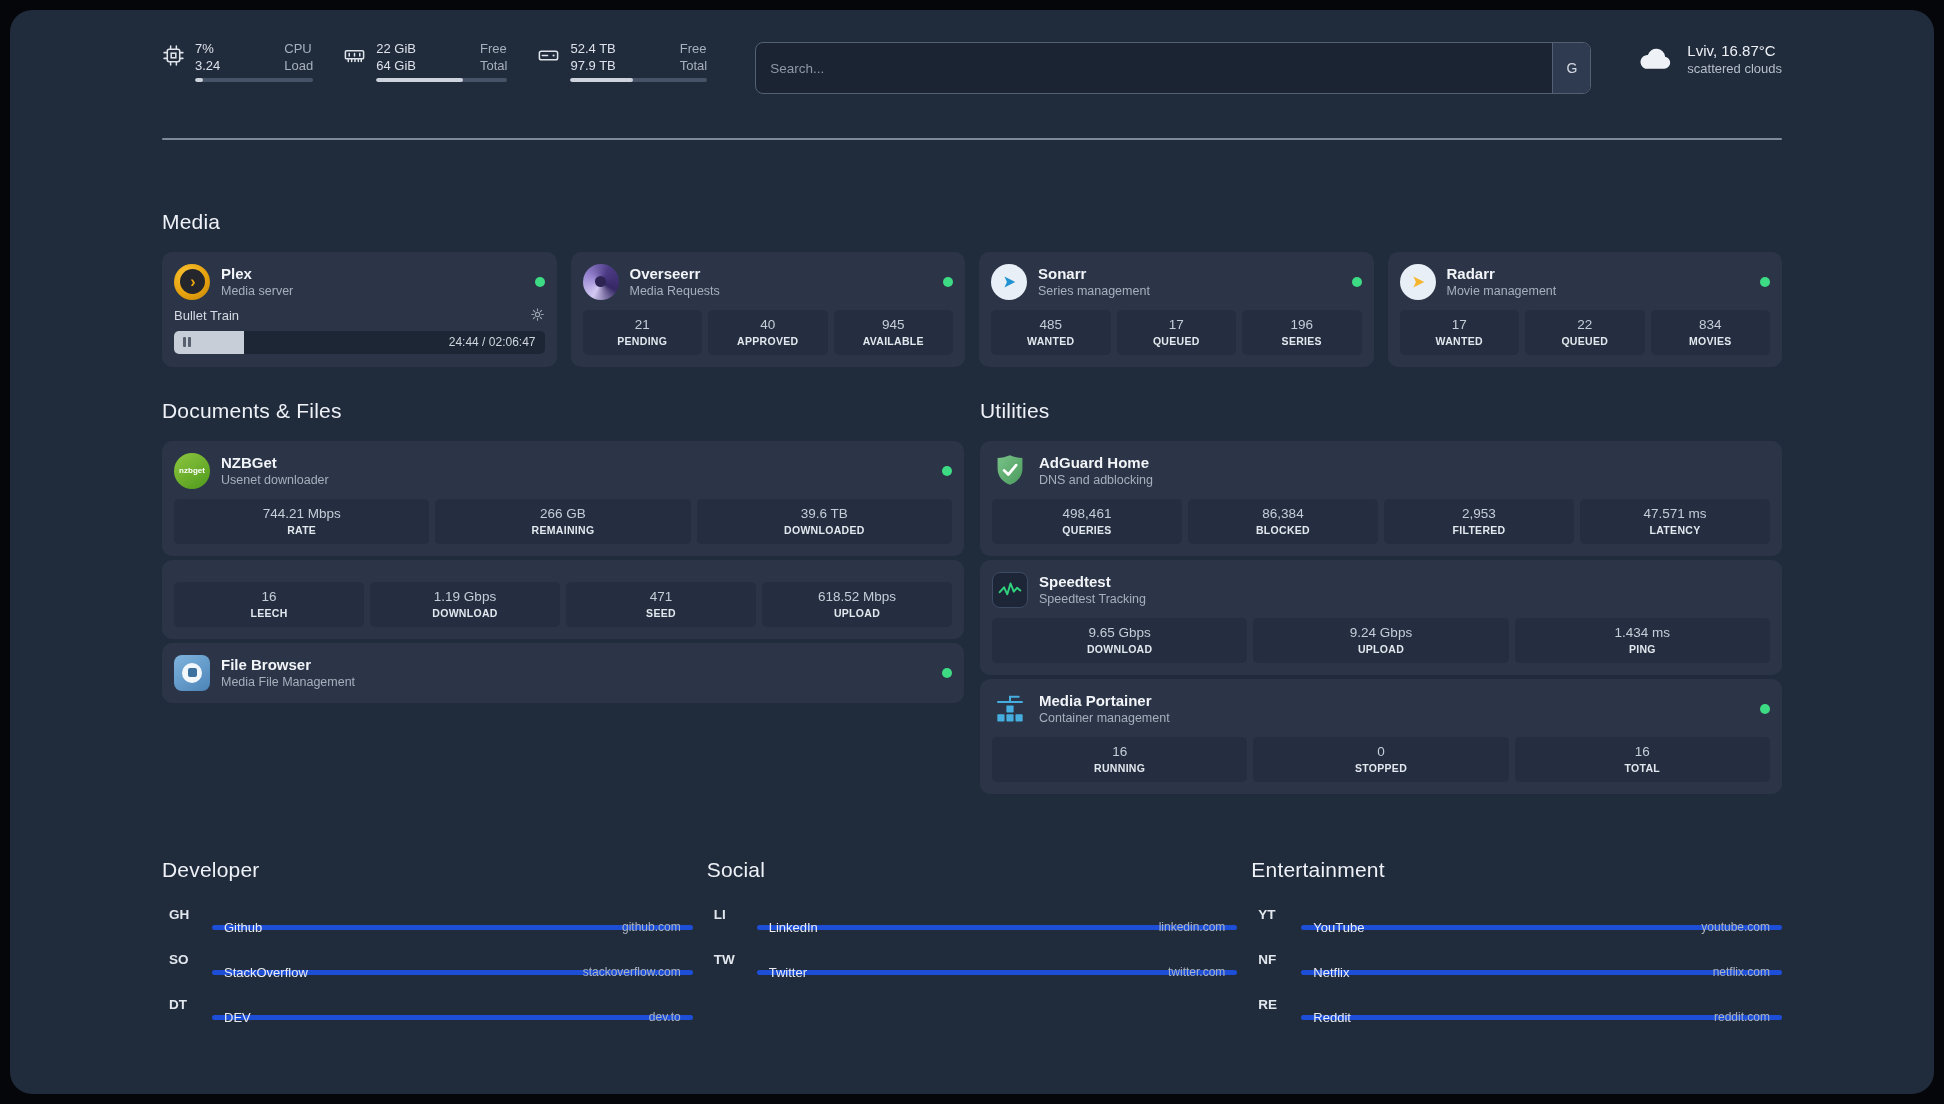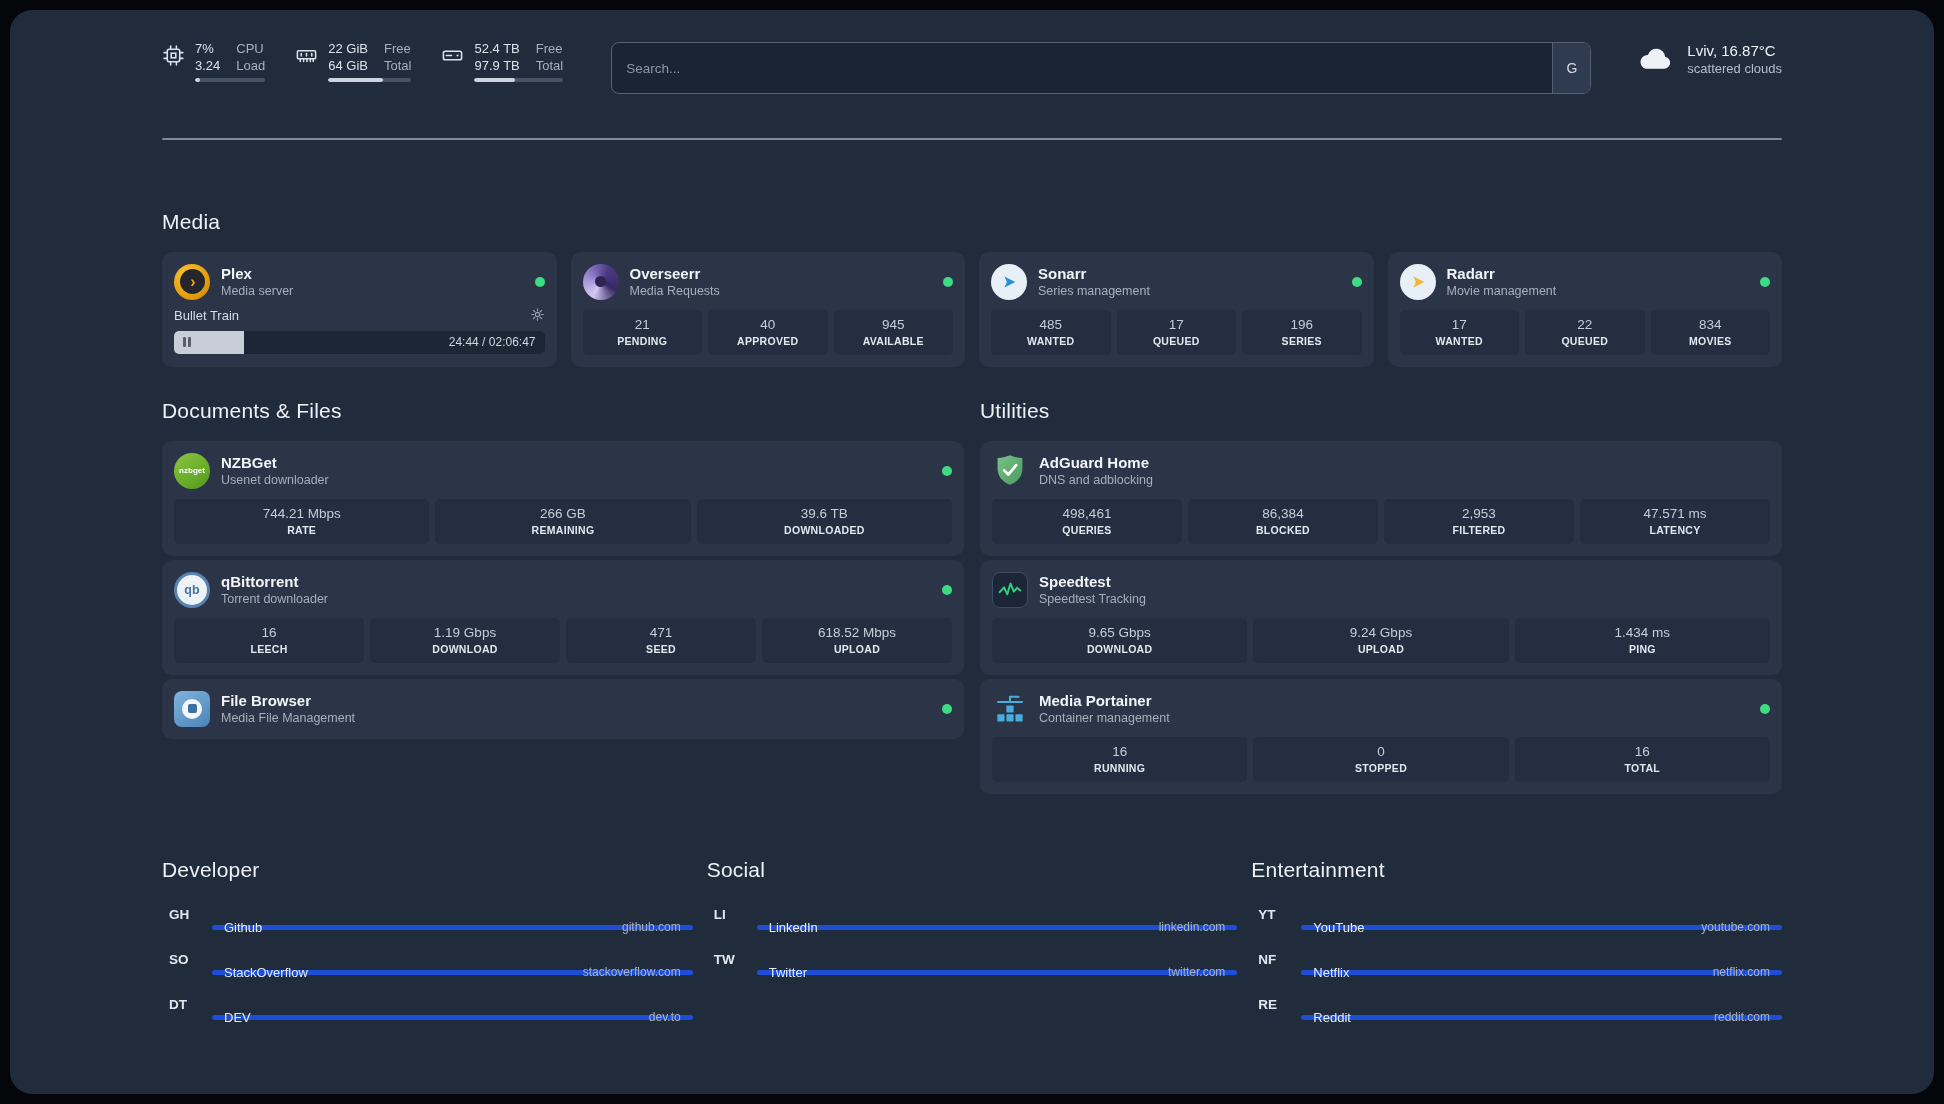--- a/index.html
+++ b/index.html
@@ -19,21 +19,21 @@
     overflow: hidden;
   }
   .content { padding: 0 152px; }
 
   
   .topbar { display: flex; align-items: flex-start; margin-top: 30px; }
   .res { display: flex; gap: 10px; margin-right: 30px; }
   .res-icon { margin-top: 4px; }
   .res-cols { display: flex; gap: 16px; font-size: 13px; line-height: 17px; }
   .res-col { display: flex; flex-direction: column; color: #dde2ea; white-space: nowrap; }
-  .res-col.sec { color: #a7b0bd; }
+  .res-col.sec { color: #a7b0bd; margin-left: 48px; }
   .res-bar { margin-top: 4px; height: 3.5px; border-radius: 2px; background: rgba(120,134,155,0.45); overflow: hidden; }
   .res-fill { height: 100%; background: #ccd3dd; border-radius: 2px; }
 
   .search { flex: 1; display: flex; align-items: stretch; height: 52px; margin: 2px 44px 0 18px;
     background: #1b2433; border: 1px solid #546073; border-radius: 8px; overflow: hidden; }
   .search input { flex: 1; background: transparent; border: 0; outline: none; color: #dfe4ec;
     padding: 0 14px; font-size: 13.5px; font-family: inherit; }
   .search input::placeholder { color: #8d97a6; }
   .search-btn { width: 38px; display: flex; align-items: center; justify-content: center;
     background: #2f3b50; border-left: 1px solid #546073; font-size: 14px; color: #d6dbe3; cursor: pointer; }
@@ -362,30 +362,20 @@
                 <div class="tile-label">REMAINING</div>
               </div>
               <div class="tile">
                 <div class="tile-value">39.6 TB</div>
                 <div class="tile-label">DOWNLOADED</div>
               </div>
             </div>
           </div>
 
           <div class="card">
-            <div class="card-head">
-              <span class="svc-icon qbittorrent-icon">
-                <span>qb</span>
-              </span>
-              <div class="svc-text">
-                <div class="svc-name">qBittorrent</div>
-                <div class="svc-sub">Torrent downloader</div>
-              </div>
-              <span class="dot"></span>
-            </div>
             <div class="tiles">
               <div class="tile">
                 <div class="tile-value">16</div>
                 <div class="tile-label">LEECH</div>
               </div>
               <div class="tile">
                 <div class="tile-value">1.19 Gbps</div>
                 <div class="tile-label">DOWNLOAD</div>
               </div>
               <div class="tile">

